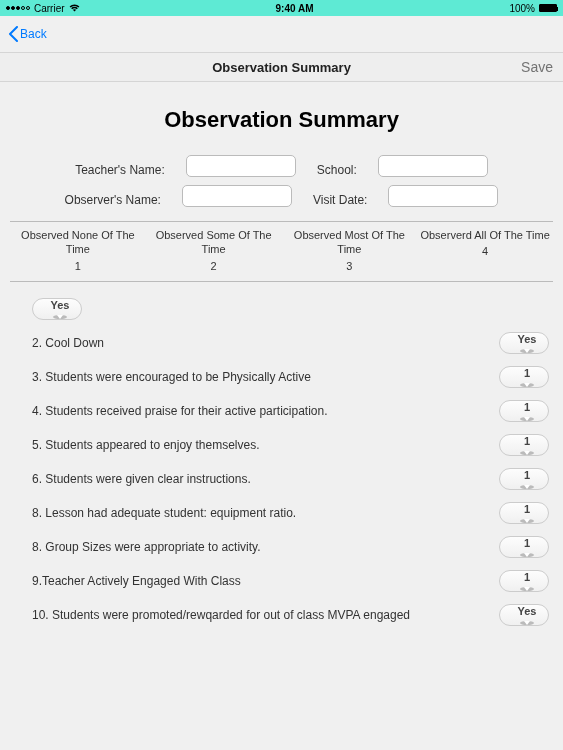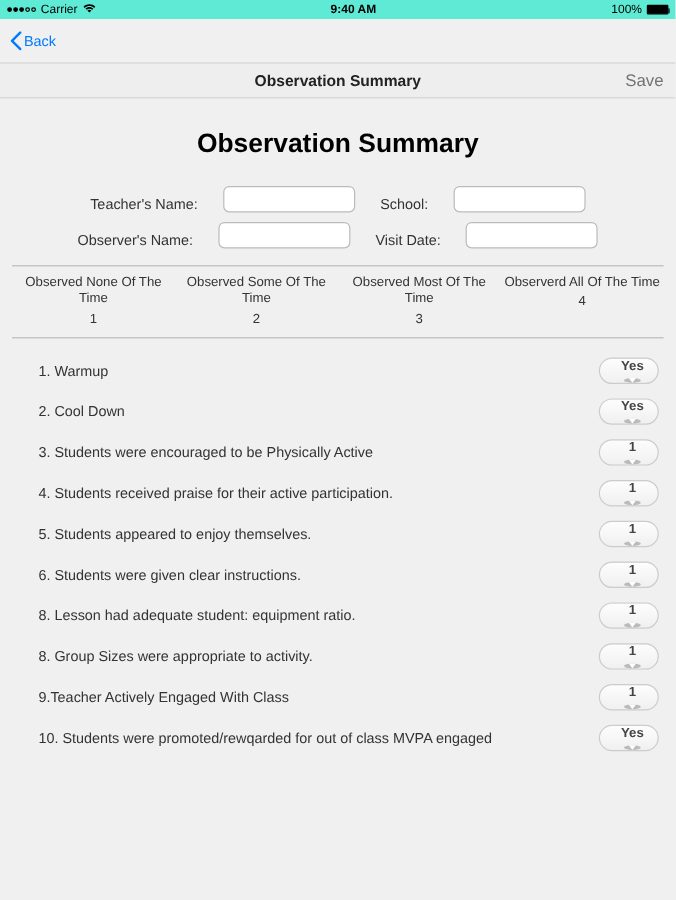--- a/index.html
+++ b/index.html
@@ -222,21 +222,20 @@
       <div class="num">3</div>
     </div>
     <div class="scale-col">
       <div>Observerd All Of The Time</div>
       <div class="num">4</div>
     </div>
   </div>
 
   <div class="items" id="items-container">
       <div class="item-row">
-        <span class="item-text">1. Warmup</span>
         <div class="dropdown">
           <span>Yes</span>
           <span class="dropdown-arrow"></span>
         </div>
       </div>
       <div class="item-row">
         <span class="item-text">2. Cool Down</span>
         <div class="dropdown">
           <span>Yes</span>
           <span class="dropdown-arrow"></span>

